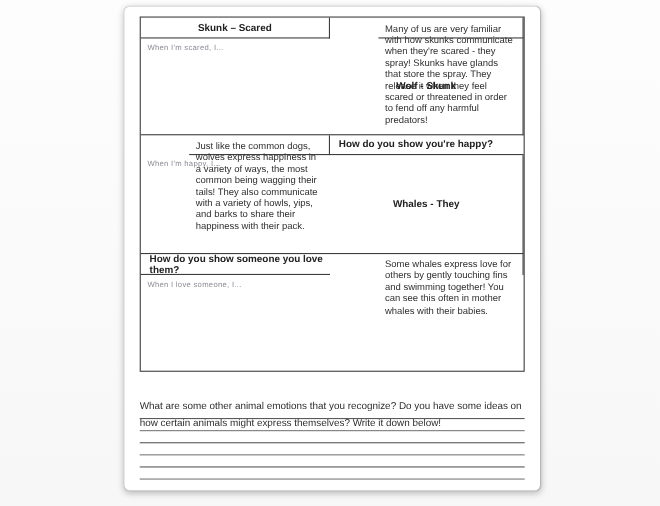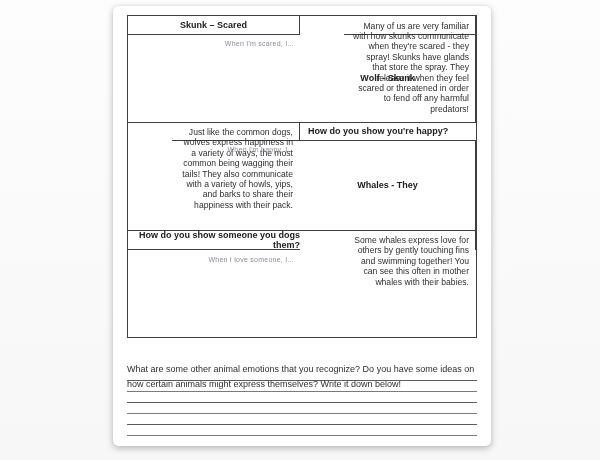--- a/index.html
+++ b/index.html
@@ -21,21 +21,20 @@
   }
   .worksheet-table {
     position: absolute;
     left: 14px; top: 9px;
     width: 350px; height: 323px;
     box-sizing: border-box;
     border: 1.6px solid #3e3e3e;
     display: grid;
     grid-template-columns: 172px 1fr;
     grid-template-rows: 18.5px 88px 18px 90px 19.5px auto;
-    text-align: right;
   }
   .cell { box-sizing: border-box; }
   .b-bottom { border-bottom: 1.6px solid #3e3e3e; }
   .b-right  { border-right: 1.6px solid #3e3e3e; }
   .hdr-title {
     display: flex; align-items: center; justify-content: center;
     font-weight: bold; font-size: 9px; color: #202020;
   }
   .hdr-question {
     display: flex; align-items: center;
@@ -92,21 +91,21 @@
     <div class="cell b-bottom b-right body-text">Just like the common dogs, wolves express happiness in a variety of ways, the most common being wagging their tails! They also communicate with a variety of howls, yips, and barks to share their happiness with their pack.</div>
     <div class="cell b-bottom hdr-question">
       <span>How do you show you're happy?</span>
     </div>
     <div class="cell b-bottom answer-text">When I'm happy, I...</div>
 
     <div class="cell b-bottom b-right hdr-title">
       <span>Whales - They</span>
     </div>
     <div class="cell b-bottom hdr-question">
-      <span>How do you show someone you dogs them?</span>
+      <span>How do you show someone you love them?</span>
     </div>
     <div class="cell b-right body-text">Some whales express love for others by gently touching fins and swimming together! You can see this often in mother whales with their babies.</div>
     <div class="cell answer-text">When I love someone, I...</div>
 
   </div>
 
   <div class="prompt">What are some other animal emotions that you recognize? Do you have some ideas on how certain animals might express themselves? Write it down below!</div>
 
   <div class="writing-lines">
       <div class="writing-line"></div>

